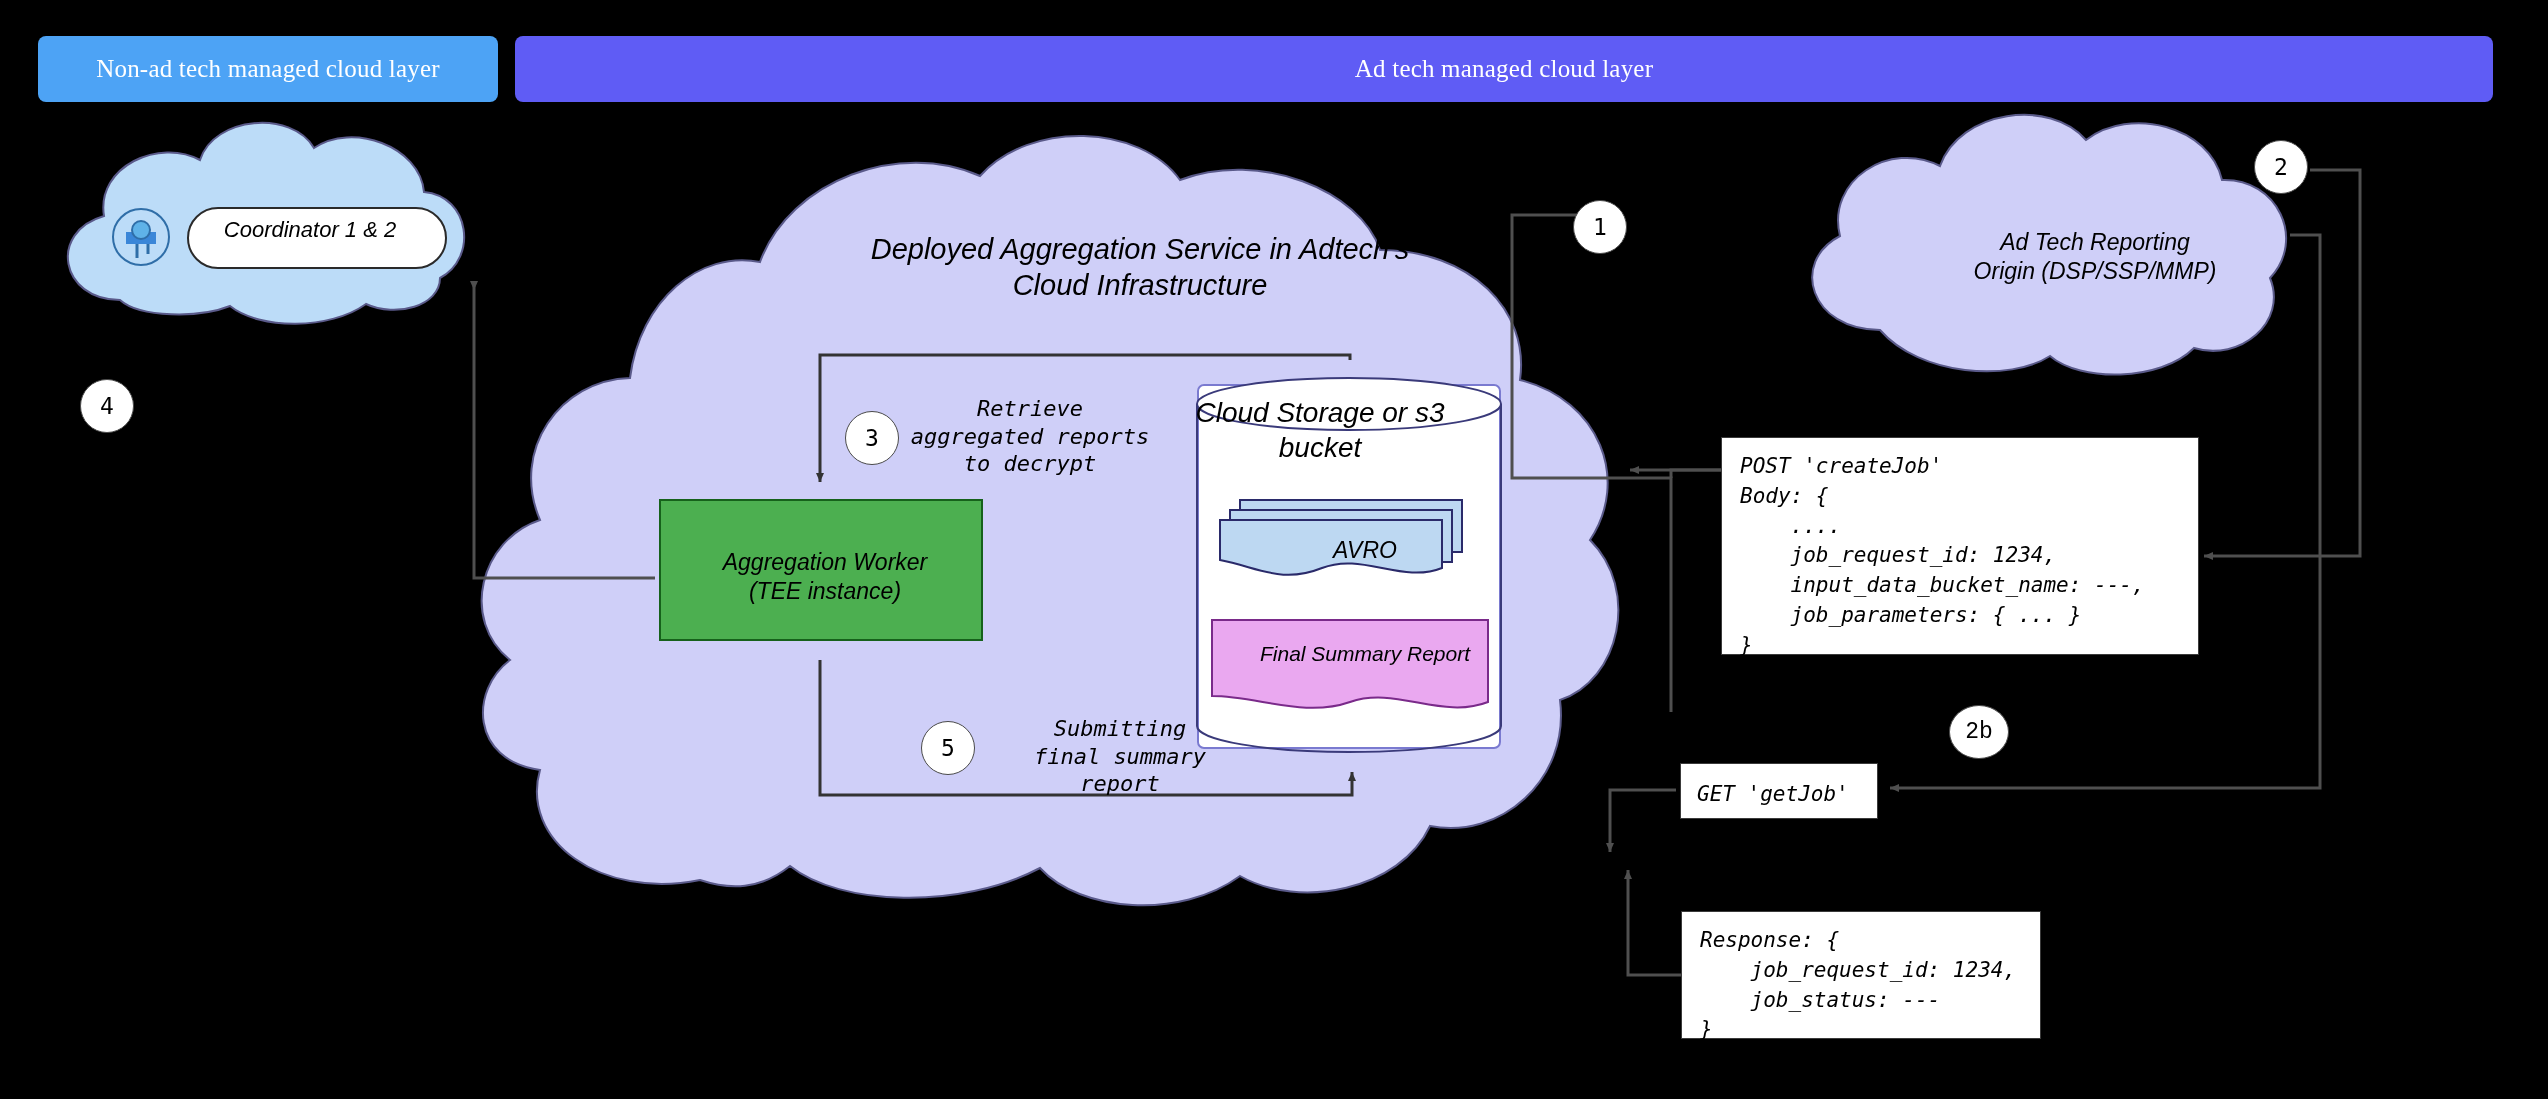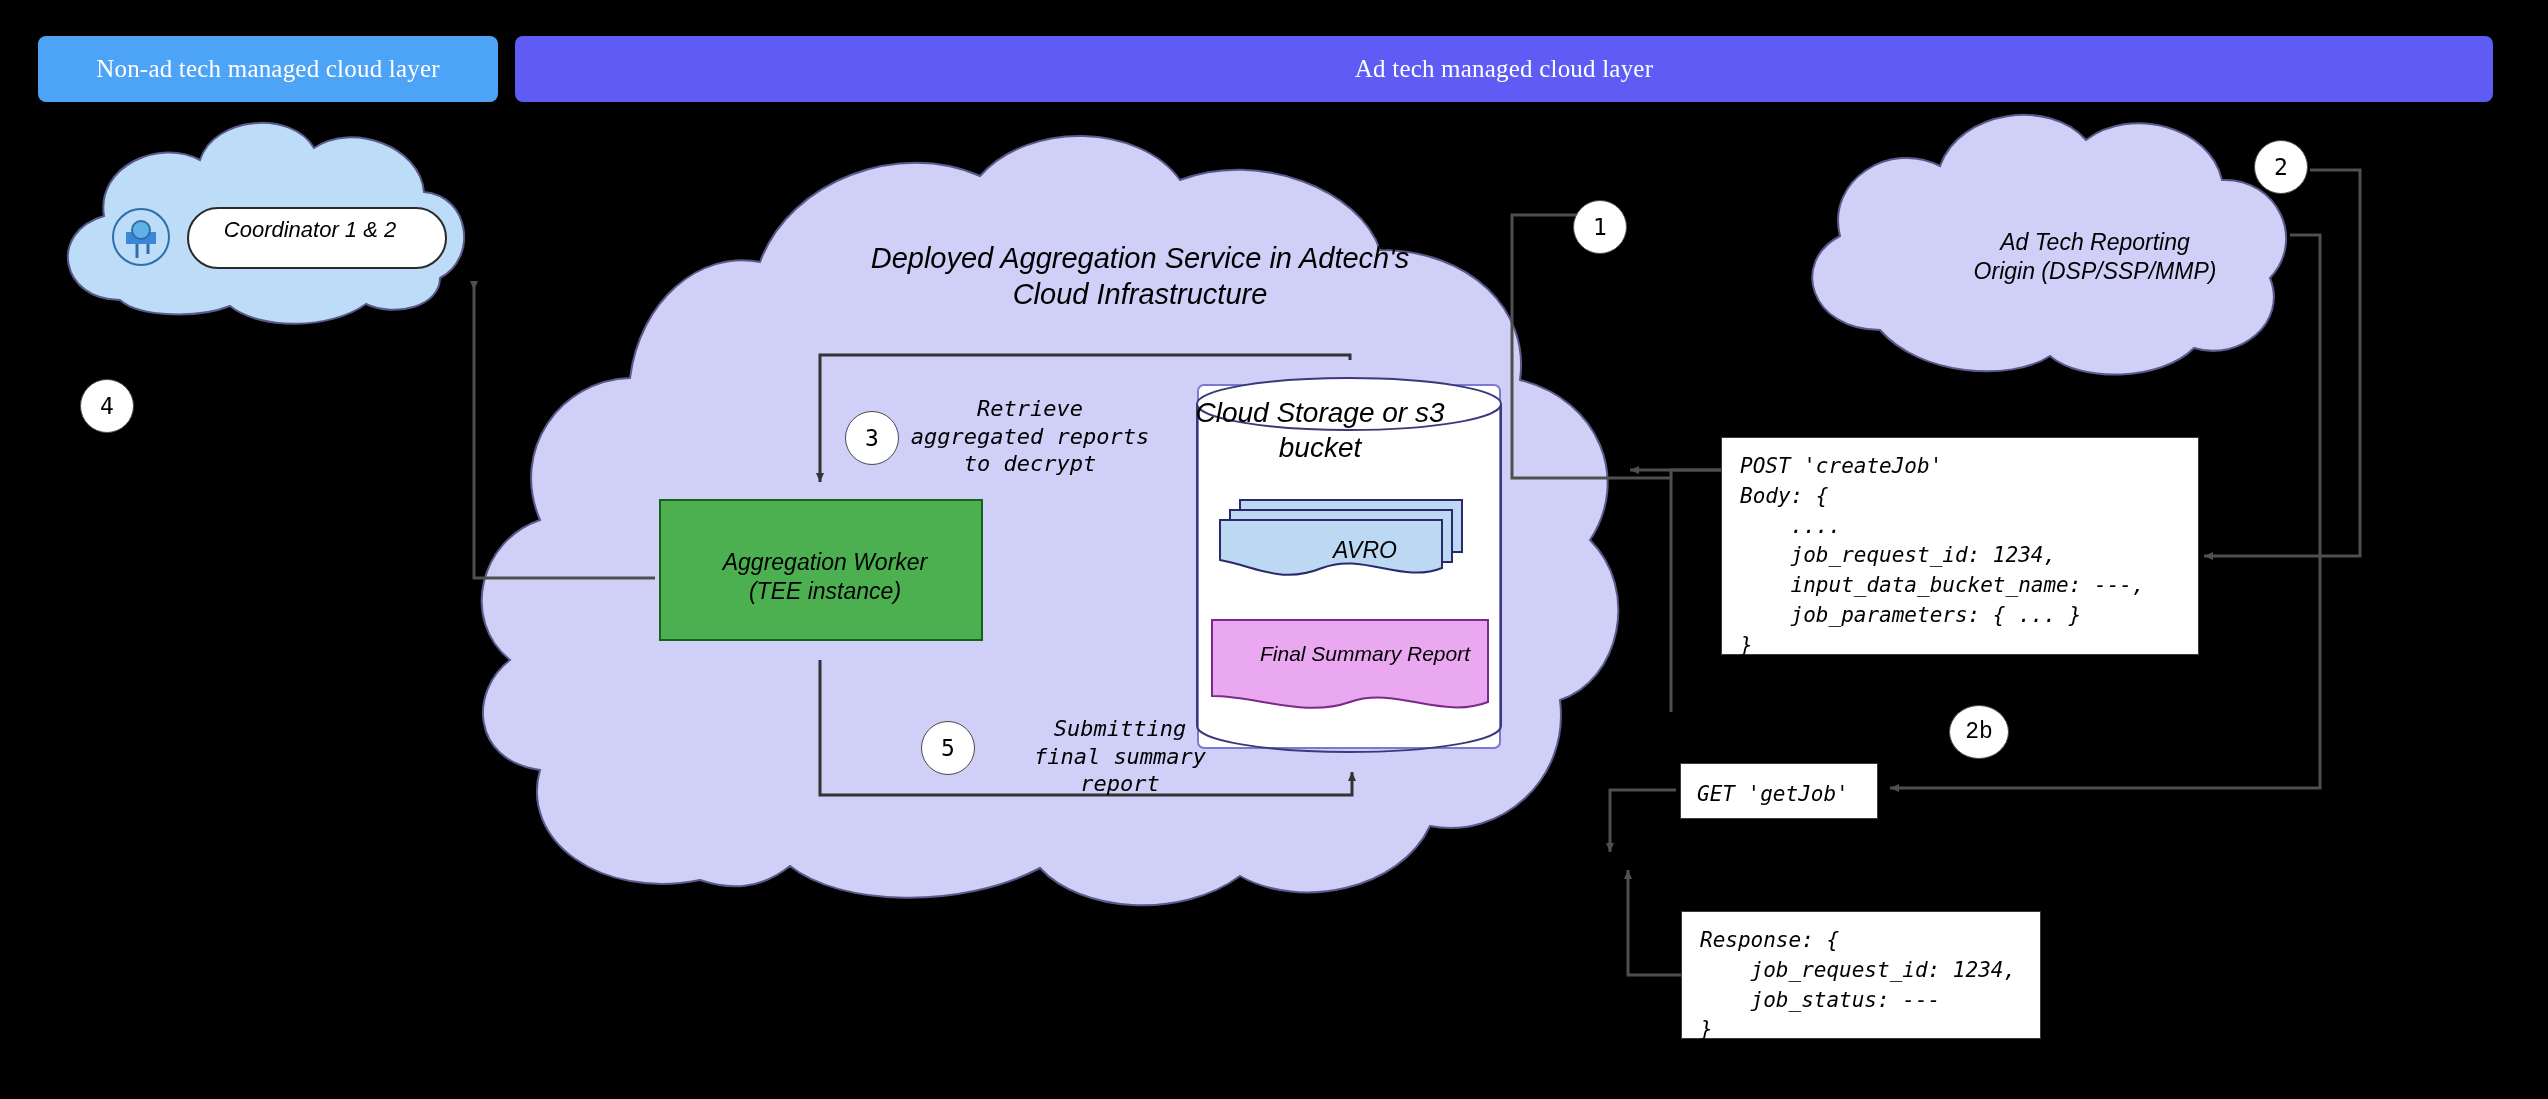--- a/index.html
+++ b/index.html
@@ -53,21 +53,21 @@
   }
   
   .txt {
     position: absolute;
     color: #000000;
     text-align: center;
     line-height: 1.25;
     font-style: italic;
   }
   #title-deployed {
-    left: 690px; top: 240px;
+    left: 690px; top: 231px;
     width: 900px;
     font-size: 29px;
     color: #000;
   }
   #coordinator-label {
     left: 185px; top: 216px;
     width: 250px;
     font-size: 22px;
   }
   #cloud-bucket-label {

